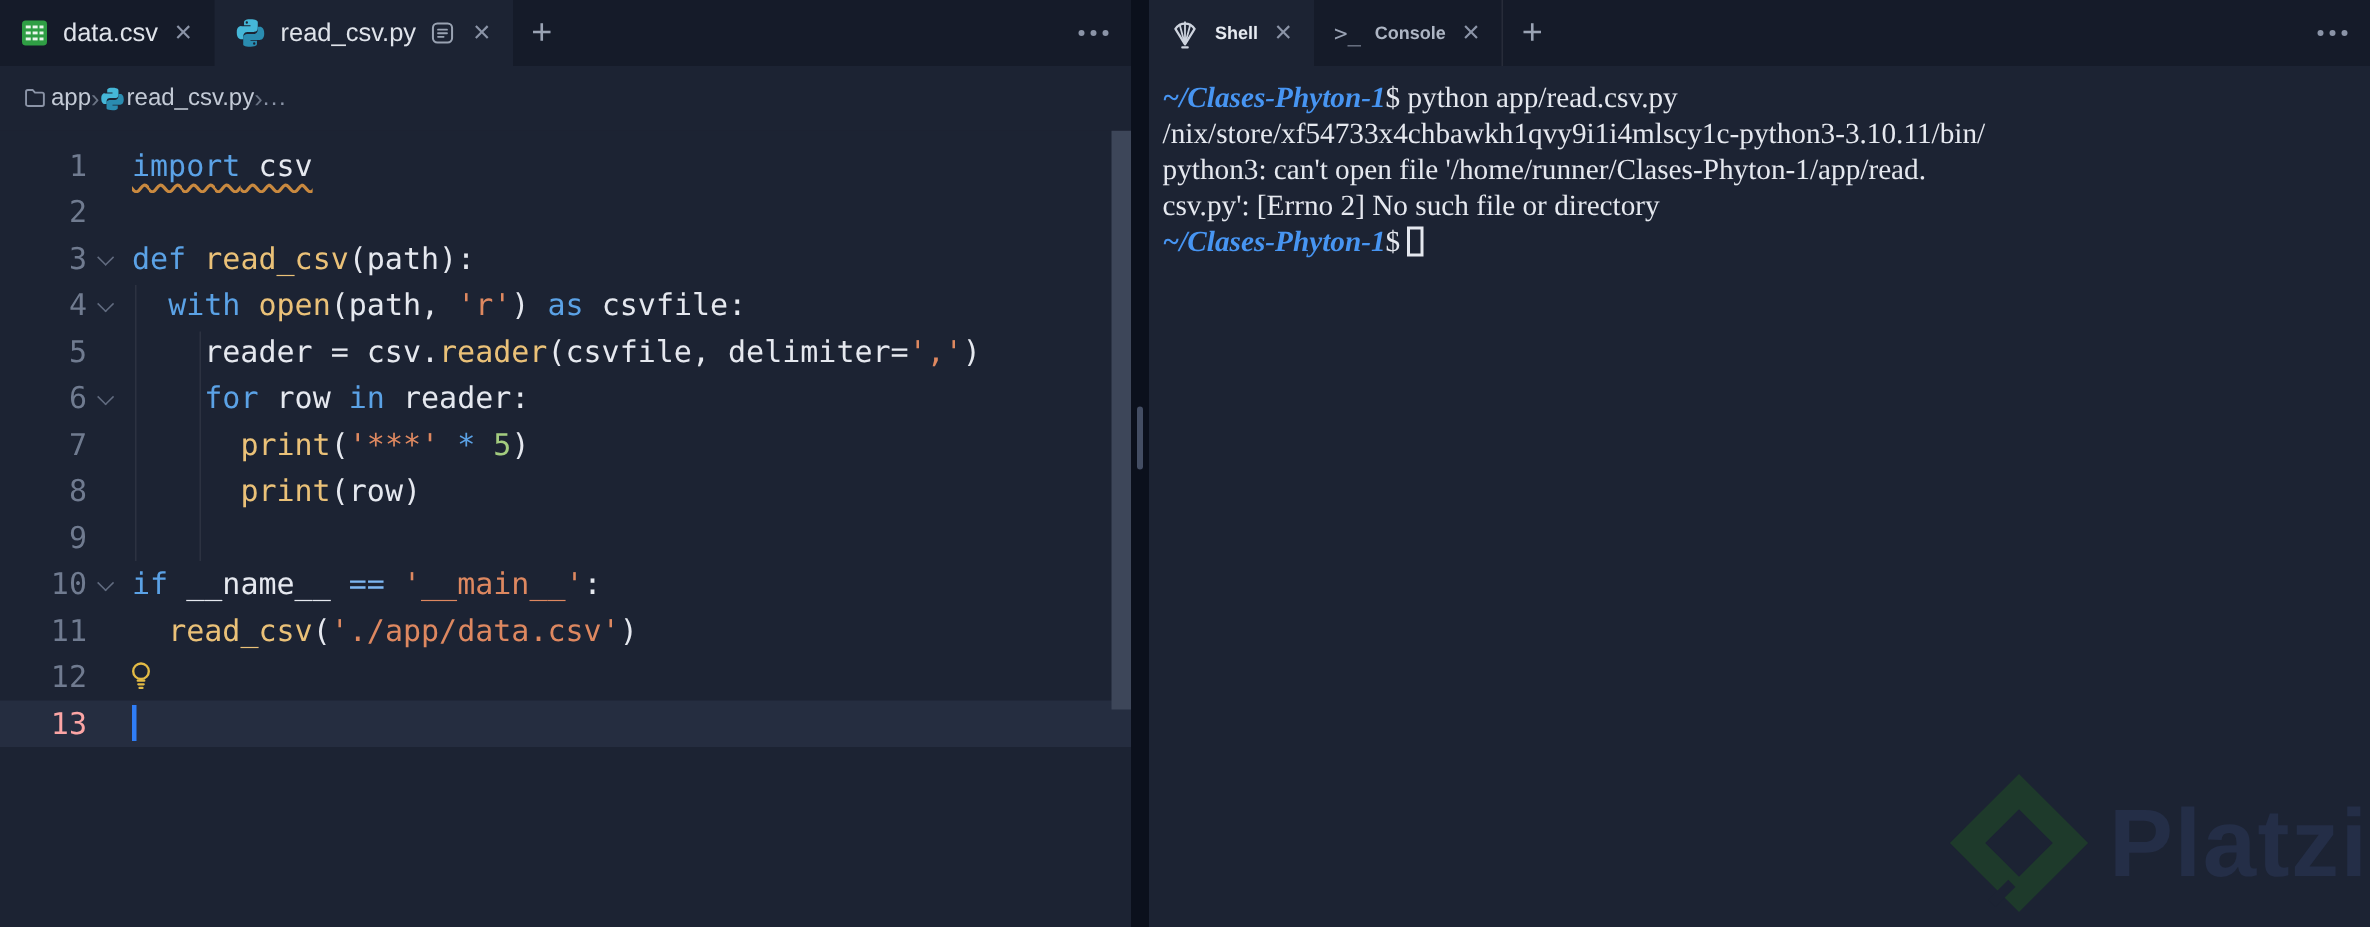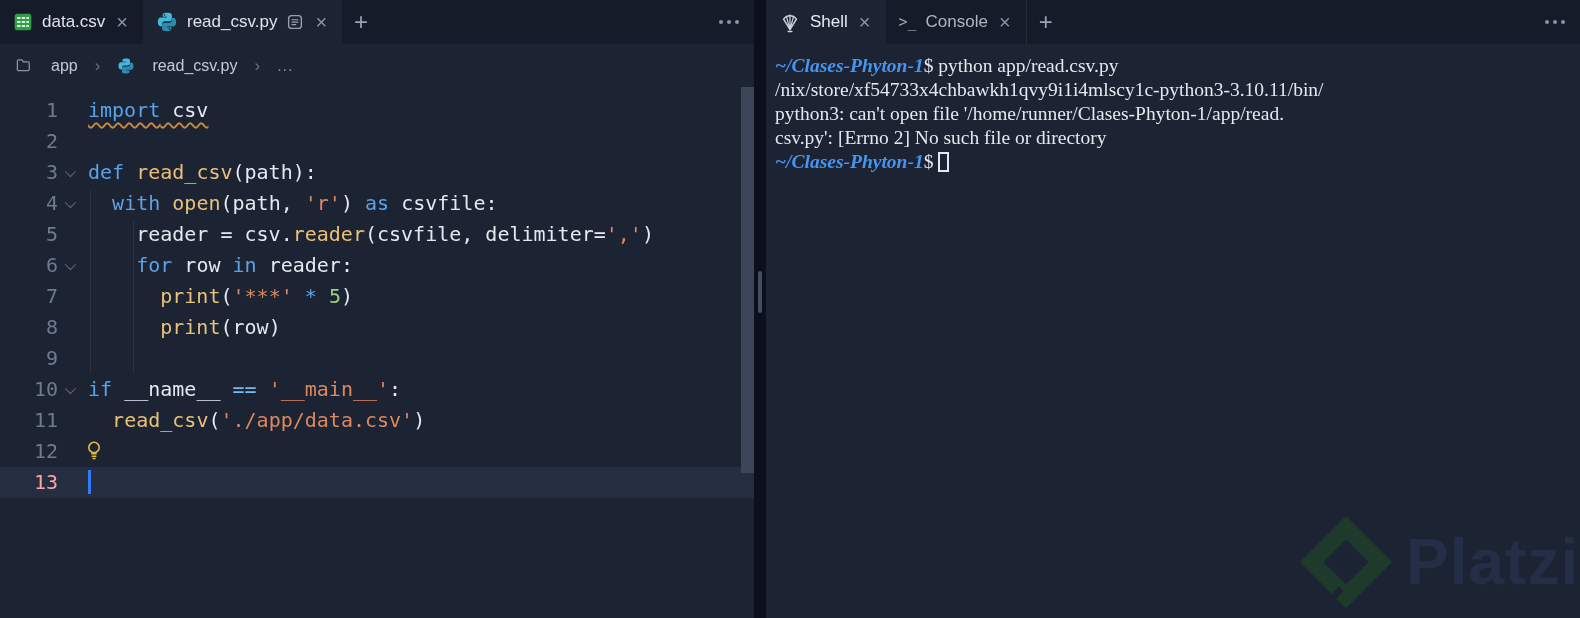--- a/index.html
+++ b/index.html
@@ -17,21 +17,21 @@
   .left-panel{width:754px;display:flex;flex-direction:column;background:var(--surface);}
   .tabbar{height:44px;background:var(--bar);display:flex;align-items:stretch;flex:none;}
   .tab{display:flex;align-items:center;gap:9px;padding:0 13px;font-size:17px;color:#dfe3ea;cursor:pointer;}
   .tab.active{background:var(--surface);}
   .tab .close{color:var(--dim);font-size:20px;line-height:1;padding:0 2px;}
   .plus-btn{color:#9aa3b4;font-size:24px;display:flex;align-items:center;padding:0 12px;cursor:pointer;}
   .spacer{flex:1;}
   .dots{display:flex;align-items:center;gap:4px;padding:0 15px;cursor:pointer;}
   .dots i{width:4px;height:4px;border-radius:50%;background:#8b94a7;display:block;}
 
-  .breadcrumb{height:43px;background:var(--surface);display:flex;align-items:center;gap:17px;
+  .breadcrumb{height:43px;background:var(--surface);display:flex;align-items:center;gap:0;
     padding:0 15px;font-size:16px;color:#c3cad6;flex:none;}
   .crumb-sep{color:#6b7485;font-size:17px;}
   .crumb-ellipsis{color:#8b94a7;letter-spacing:1px;}
 
   .editor{position:relative;flex:1;padding-top:8px;overflow:hidden;
     font-family:"DejaVu Sans Mono","Liberation Mono",monospace;font-size:20px;}
   .code-line{display:flex;height:31px;line-height:31px;position:relative;}
   .code-line.active{background:var(--activeline);}
   .gutter{width:58px;flex:none;text-align:right;color:var(--linenum);user-select:none;}
   .code-line.active .gutter{color:#fca5a5;}
@@ -46,21 +46,21 @@
   .caret{display:inline-block;width:3px;height:24px;background:#2f7df6;vertical-align:middle;margin-top:-3px;}
   .indent-guide{position:absolute;width:1px;background:rgba(255,255,255,0.07);}
   .v-scrollbar{position:absolute;top:0;right:0;width:13px;height:386px;background:var(--thumb);z-index:5;}
 
   
   .divider{width:12px;background:var(--divider);position:relative;flex:none;}
   .divider-handle{position:absolute;left:4px;top:271px;width:4px;height:42px;border-radius:3px;background:#434d63;cursor:col-resize;}
 
   
   .right-panel{flex:1;display:flex;flex-direction:column;background:var(--surface);position:relative;}
-  .rtab-label{font-size:17px;color:#e6eaf1;}
+  .rtab-label{font-size:12px;color:#e6eaf1;font-weight:bold;}
   .tab.inactive .rtab-label{color:#aeb6c4;}
   .tab.inactive{border-right:1px solid rgba(255,255,255,0.08);}
   .console-glyph{font-family:"DejaVu Sans Mono",monospace;font-size:15px;color:#9aa3b4;}
   .terminal{flex:1;padding:10px 0 0 9px;font-family:Liberation Serif, serif;
     font-size:19.5px;line-height:24px;color:var(--text);cursor:text;}
   .term-line{white-space:pre;}
   .term-prompt{color:var(--prompt);font-weight:bold;font-style:italic;}
   .term-cursor{display:inline-block;width:11px;height:20px;border:2px solid #e5e8ef;vertical-align:-4px;}
 
   

